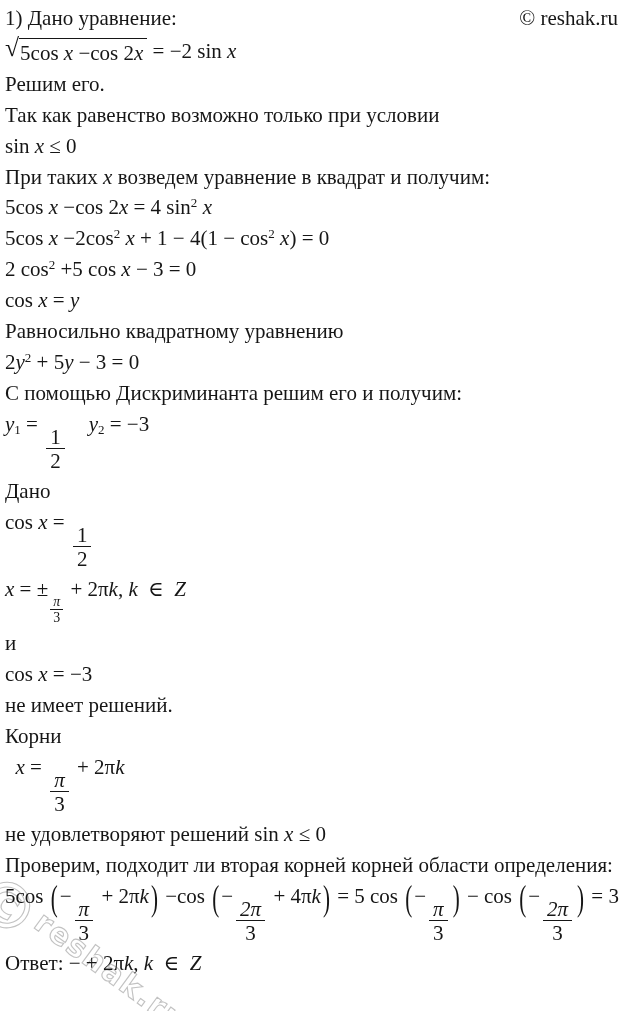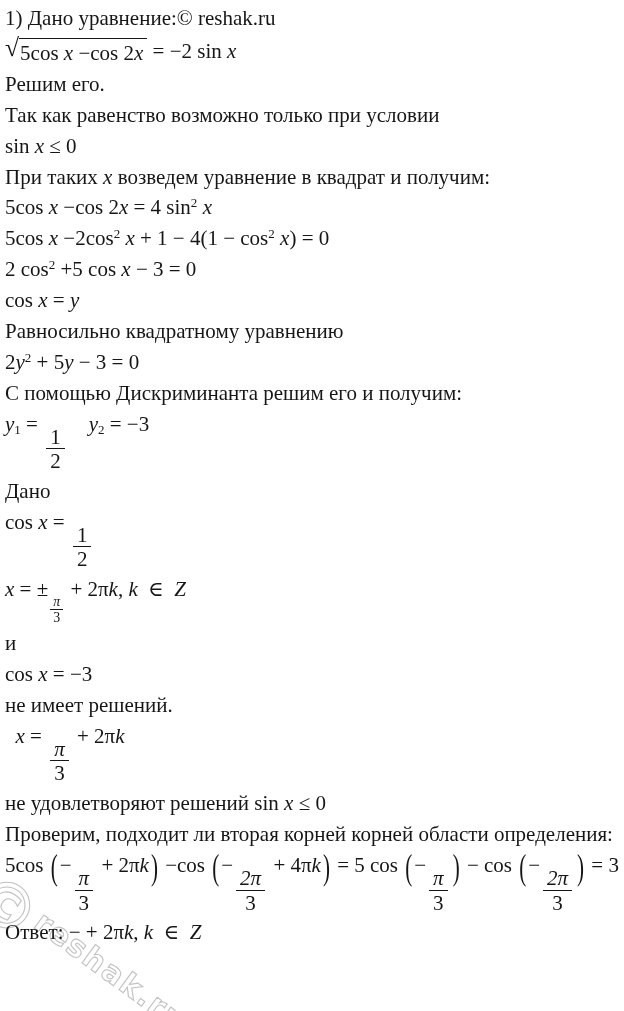--- a/index.html
+++ b/index.html
@@ -8,21 +8,21 @@
     overflow: hidden;
     background: #ffffff;
     color: #161616;
     font-family: "Liberation Serif", "DejaVu Serif", serif;
     font-size: 21px;
     position: relative;
   }
   .page { position: relative; z-index: 1; padding: 6px 6px 0 5px; }
 
   .header-row {
-    display: flex; align-items: baseline;
+    display: flex; justify-content: space-between; align-items: baseline;
     margin-bottom: 7px;
   }
 
   .doc-line {
     margin-bottom: 4px;
     line-height: 1.28;
     white-space: nowrap;
   }
 
   .mi { font-style: italic; }
@@ -107,20 +107,21 @@
           <span class="num">1</span>
           <span class="den">2</span>
         </span></div>
       <div class="doc-line"><span class="mi">x</span><span> = ±</span><span class="sfrac">
           <span class="num it">π</span>
           <span class="den">3</span>
         </span><span> + 2π</span><span class="mi">k</span><span>, </span><span class="mi">k</span><span> ∈ </span><span class="mi">Z</span></div>
       <div class="doc-line"><span>и</span></div>
       <div class="doc-line"><span>cos </span><span class="mi">x</span><span> = −3</span></div>
       <div class="doc-line"><span>не имеет решений.</span></div>
+      <div class="doc-line"><span>Корни</span></div>
       <div class="doc-line"><span> </span><span class="mi">x</span><span> = </span><span class="frac">
           <span class="num it">π</span>
           <span class="den">3</span>
         </span><span> + 2π</span><span class="mi">k</span></div>
       <div class="doc-line"><span>не удовлетворяют решений sin </span><span class="mi">x</span><span> ≤ 0</span></div>
       <div class="doc-line"><span>Проверим, подходит ли вторая корней корней области определения:</span></div>
       <div class="doc-line tight"><span>5cos </span><span class="bigp">(</span><span>−</span><span class="frac">
           <span class="num it">π</span>
           <span class="den">3</span>
         </span><span> + 2π</span><span class="mi">k</span><span class="bigp">)</span><span> −cos </span><span class="bigp">(</span><span>−</span><span class="frac">

